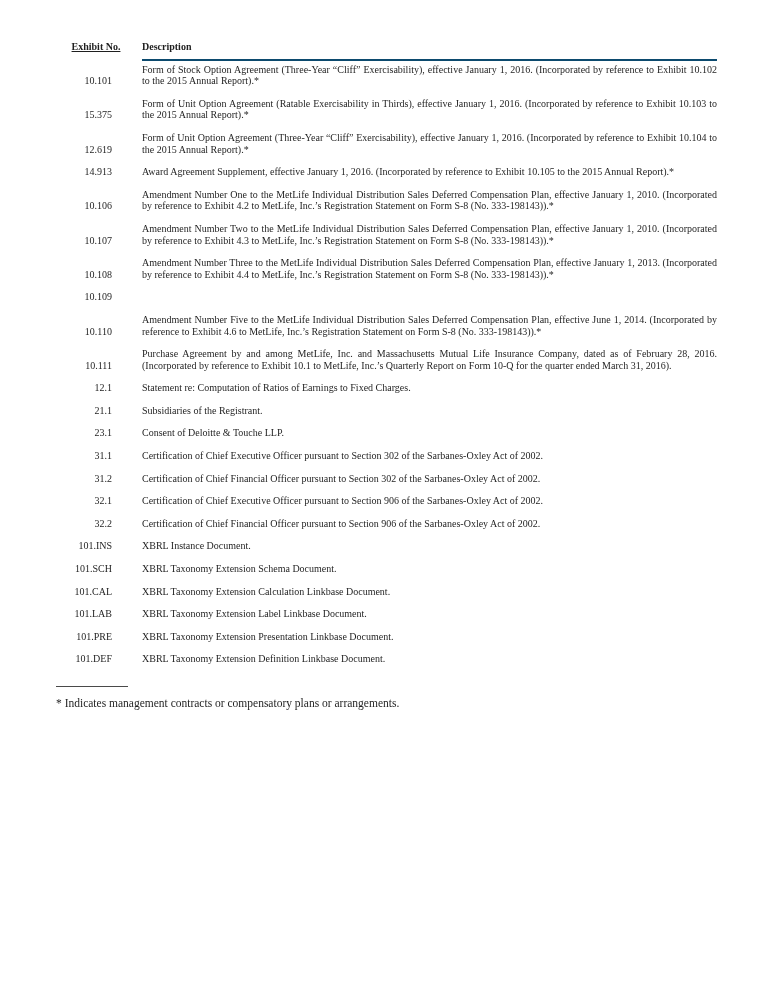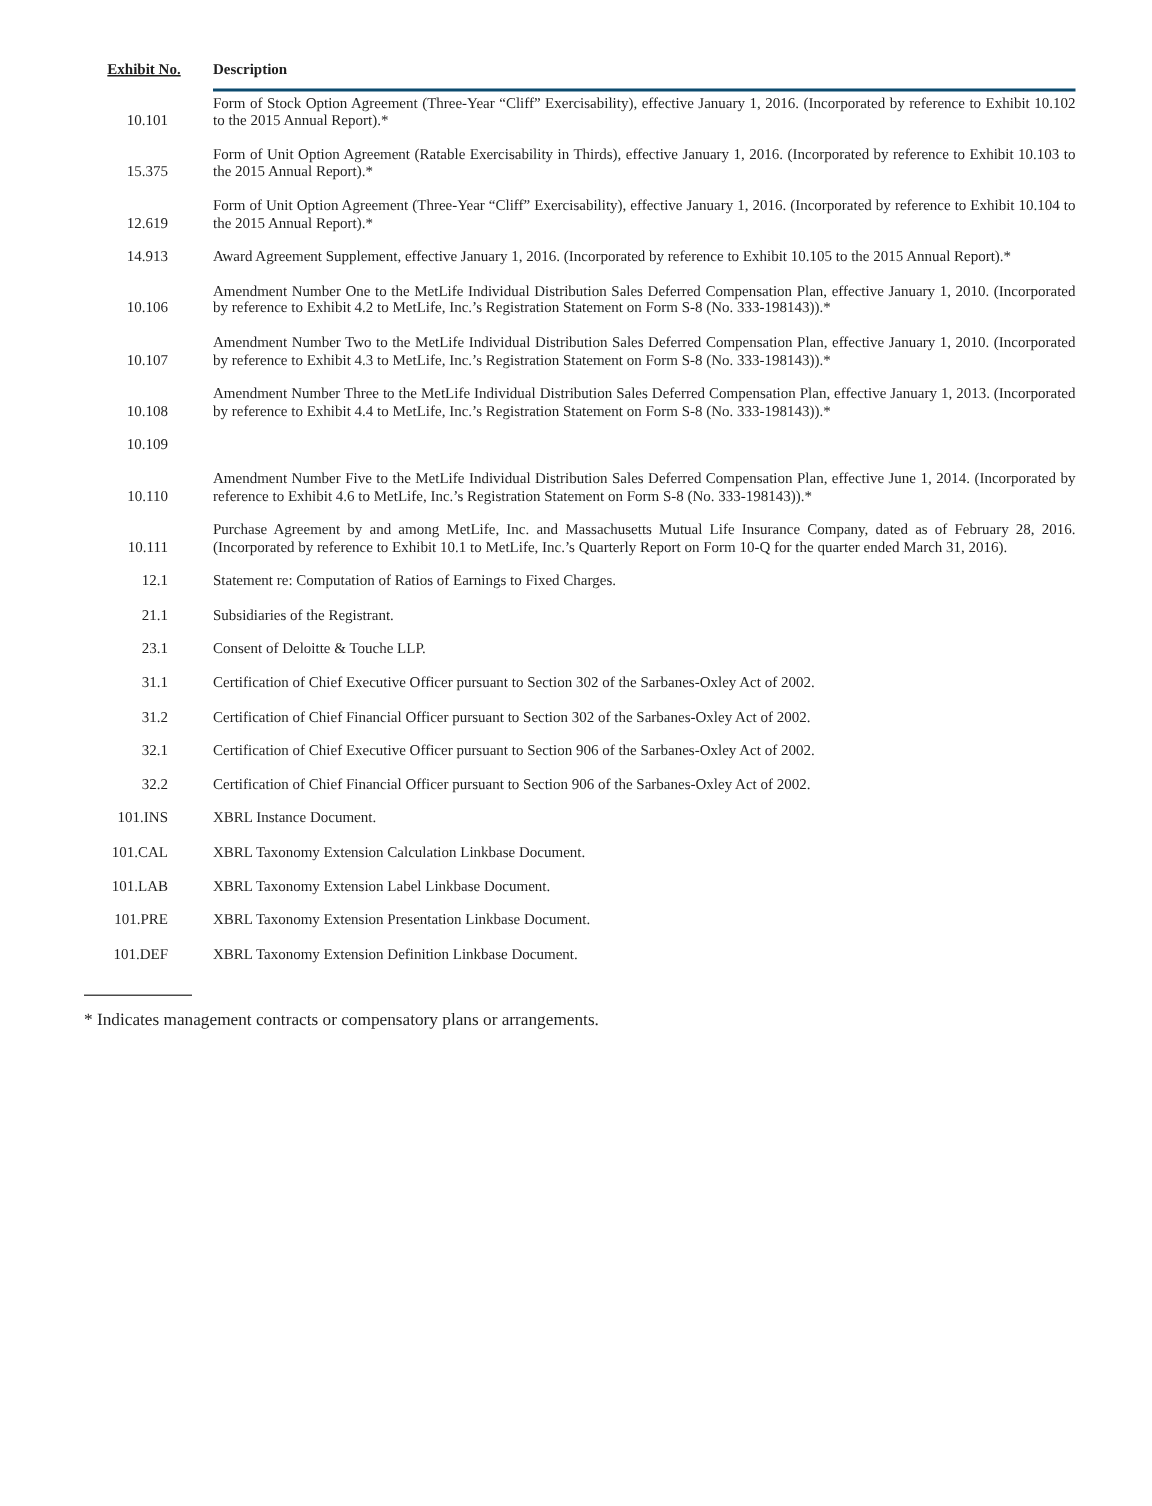--- a/index.html
+++ b/index.html
@@ -176,20 +176,24 @@
   <div class="row">
     <div class="col-no cell-no">32.2</div>
     <div class="col-desc cell-desc">Certification of Chief Financial Officer pursuant to Section 906 of the Sarbanes-Oxley Act of 2002.</div>
   </div>
 
   <div class="row">
     <div class="col-no cell-no">101.INS</div>
     <div class="col-desc cell-desc">XBRL Instance Document.</div>
   </div>
 
+  <div class="row">
+    <div class="col-no cell-no">101.SCH</div>
+    <div class="col-desc cell-desc">XBRL Taxonomy Extension Schema Document.</div>
+  </div>
 
   <div class="row">
     <div class="col-no cell-no">101.CAL</div>
     <div class="col-desc cell-desc">XBRL Taxonomy Extension Calculation Linkbase Document.</div>
   </div>
 
   <div class="row">
     <div class="col-no cell-no">101.LAB</div>
     <div class="col-desc cell-desc">XBRL Taxonomy Extension Label Linkbase Document.</div>
   </div>

